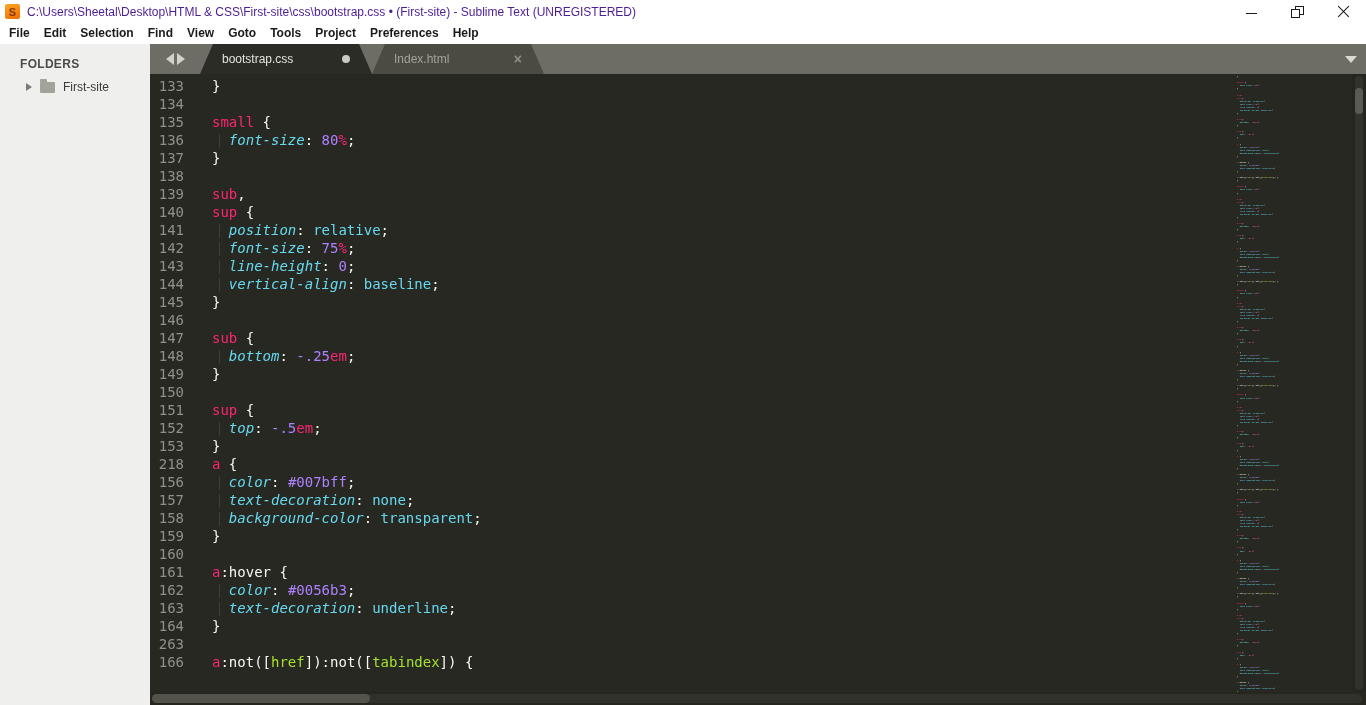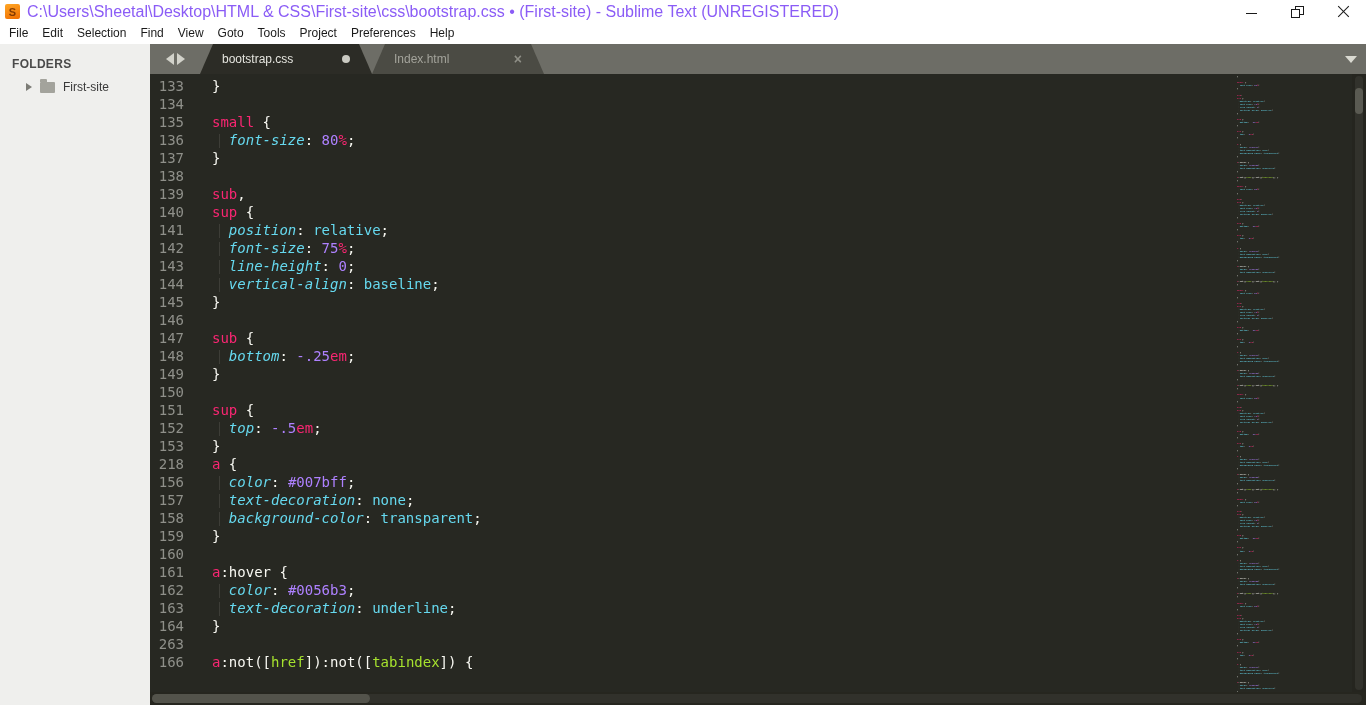--- a/index.html
+++ b/index.html
@@ -15,40 +15,40 @@
     height:23px; background:#ffffff; display:flex; align-items:center;
     padding-left:5px; position:relative;
   }
   .app-icon {
     width:15px; height:15px; border-radius:2px;
     background:linear-gradient(160deg,#ffa726,#ef6c00);
     display:flex; align-items:center; justify-content:center;
     font-size:11px; font-weight:bold; color:rgba(120,50,0,.9);
     margin-right:7px; flex:0 0 auto;
   }
-  .title-text { font-size:16px; color:#8b5cf6; white-space:nowrap; }
+  .title-text { font-size:12px; color:#4c1d95; white-space:nowrap; }
   .win-controls { position:absolute; right:0; top:0; height:23px; display:flex; }
   .wc { width:46px; height:23px; display:flex; align-items:center; justify-content:center; cursor:default; }
   .min-glyph { width:11px; border-top:1px solid #1a1a1a; margin-top:4px; }
   .restore-glyph { position:relative; width:13px; height:12px; }
   .restore-glyph .back { position:absolute; top:0; right:0; width:9px; height:9px; border:1px solid #1a1a1a; }
   .restore-glyph .front { position:absolute; bottom:0; left:0; width:9px; height:9px; border:1px solid #1a1a1a; background:#fff; }
   .close-glyph { position:relative; width:13px; height:13px; }
   .close-glyph i { position:absolute; left:-1px; top:6px; width:15px; height:1px; background:#1a1a1a; }
   .close-glyph i:first-child { transform:rotate(45deg); }
   .close-glyph i:last-child { transform:rotate(-45deg); }
 
   
-  .menubar { height:21px; background:#ffffff; display:flex; padding-left:2px; }
+  .menubar { height:21px; background:#ffffff; display:flex; padding-left:2px;font-weight:bold; }
   .menu-item { font-size:12px; color:#1a1a1a; padding:0 7px; line-height:21px; }
 
   
   .main { display:flex; height:661px; }
   .sidebar { width:150px; background:#efefed; height:100%; flex:0 0 auto; }
-  .sb-head { font-size:12px; font-weight:bold; color:#4a4a4a; padding:13px 0 6px 12px; letter-spacing:.3px; }
+  .sb-head { font-size:12px; font-weight:bold; color:#4a4a4a; padding:13px 0 6px 20px; letter-spacing:.3px; }
   .sb-item { display:flex; align-items:center; height:20px; padding-left:18px; cursor:default;margin-left:8px; }
   .tri { width:0; height:0; border-style:solid; border-width:4px 0 4px 6px;
          border-color:transparent transparent transparent #7c7c76; margin-right:8px; }
   .folder { position:relative; width:15px; height:11px; background:#a3a39c; border-radius:1px; margin-right:8px; }
   .folder::before { content:""; position:absolute; top:-3px; left:0; width:7px; height:3px; background:#a3a39c; border-radius:1px 1px 0 0; }
   .sb-label { font-size:12px; color:#3a3a3a; }
 
   .content { flex:1; display:flex; flex-direction:column; min-width:0; }
 
   

